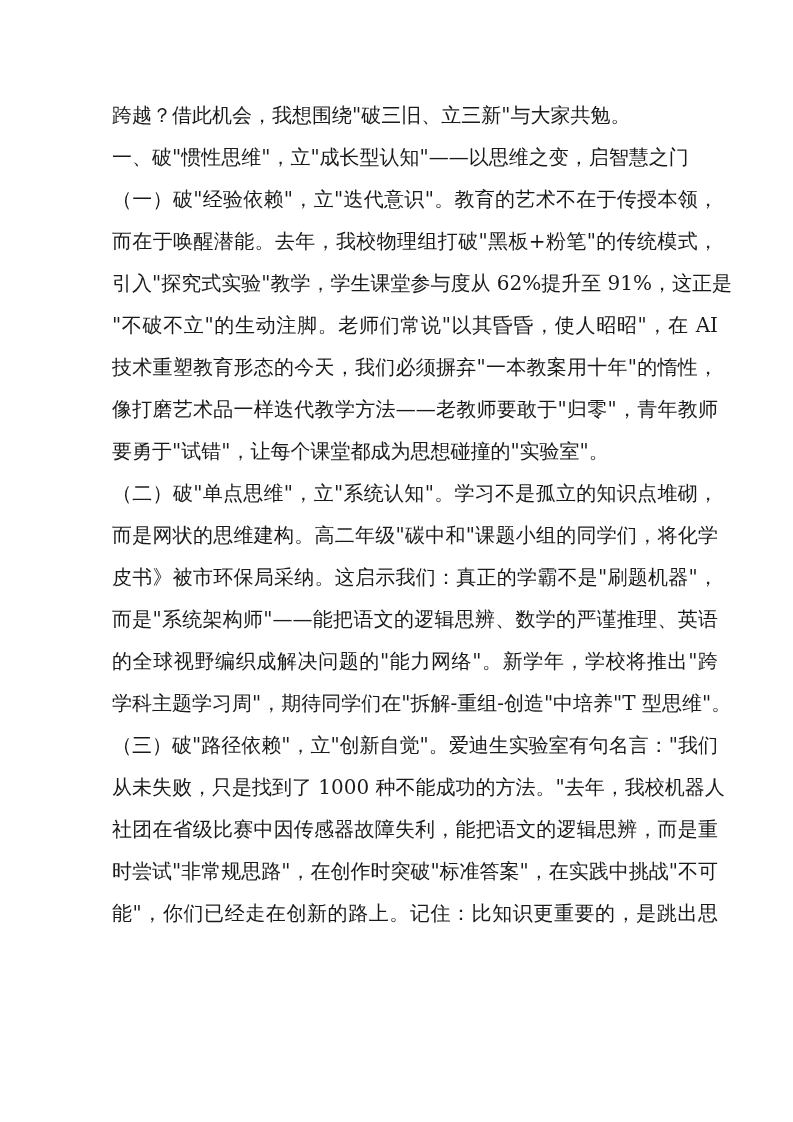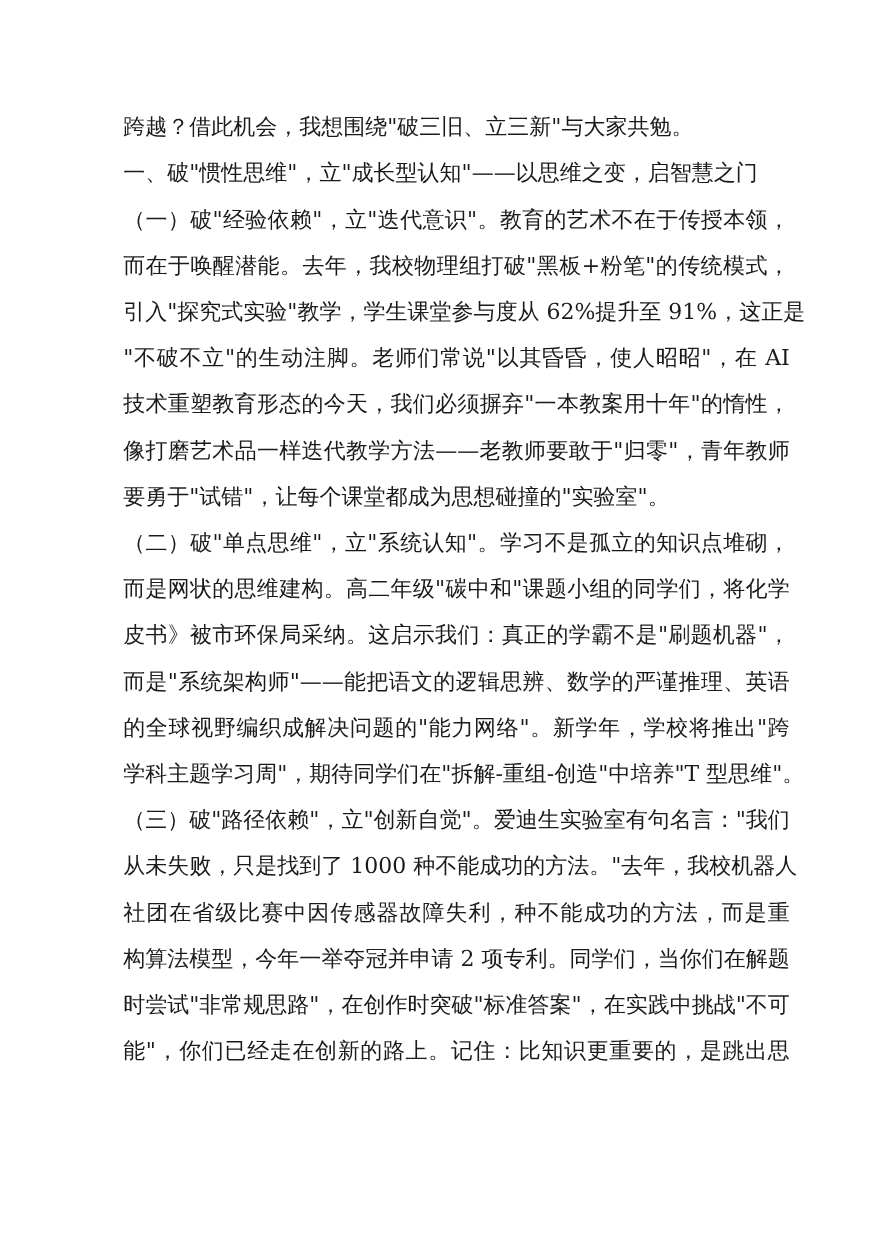--- a/index.html
+++ b/index.html
@@ -50,18 +50,17 @@
       <div class="line">像打磨艺术品一样迭代教学方法——老教师要敢于"归零"，青年教师</div>
       <div class="line para-end">要勇于"试错"，让每个课堂都成为思想碰撞的"实验室"。</div>
       <div class="line">（二）破"单点思维"，立"系统认知"。学习不是孤立的知识点堆砌，</div>
       <div class="line">而是网状的思维建构。高二年级"碳中和"课题小组的同学们，将化学</div>
       <div class="line">皮书》被市环保局采纳。这启示我们：真正的学霸不是"刷题机器"，</div>
       <div class="line">而是"系统架构师"——能把语文的逻辑思辨、数学的严谨推理、英语</div>
       <div class="line">的全球视野编织成解决问题的"能力网络"。新学年，学校将推出"跨</div>
       <div class="line para-end">学科主题学习周"，期待同学们在"拆解-重组-创造"中培养"T 型思维"。</div>
       <div class="line">（三）破"路径依赖"，立"创新自觉"。爱迪生实验室有句名言："我们</div>
       <div class="line">从未失败，只是找到了 1000 种不能成功的方法。"去年，我校机器人</div>
-      <div class="line">社团在省级比赛中因传感器故障失利，种不能成功的方法，而是重</div>
-      <div class="line">构算法模型，今年一举夺冠并申请 2 项专利。同学们，当你们在解题</div>
+      <div class="line">社团在省级比赛中因传感器故障失利，能把语文的逻辑思辨，而是重</div>
       <div class="line">时尝试"非常规思路"，在创作时突破"标准答案"，在实践中挑战"不可</div>
       <div class="line">能"，你们已经走在创新的路上。记住：比知识更重要的，是跳出思</div>
     </div>
 </div>
 
 </body></html>

